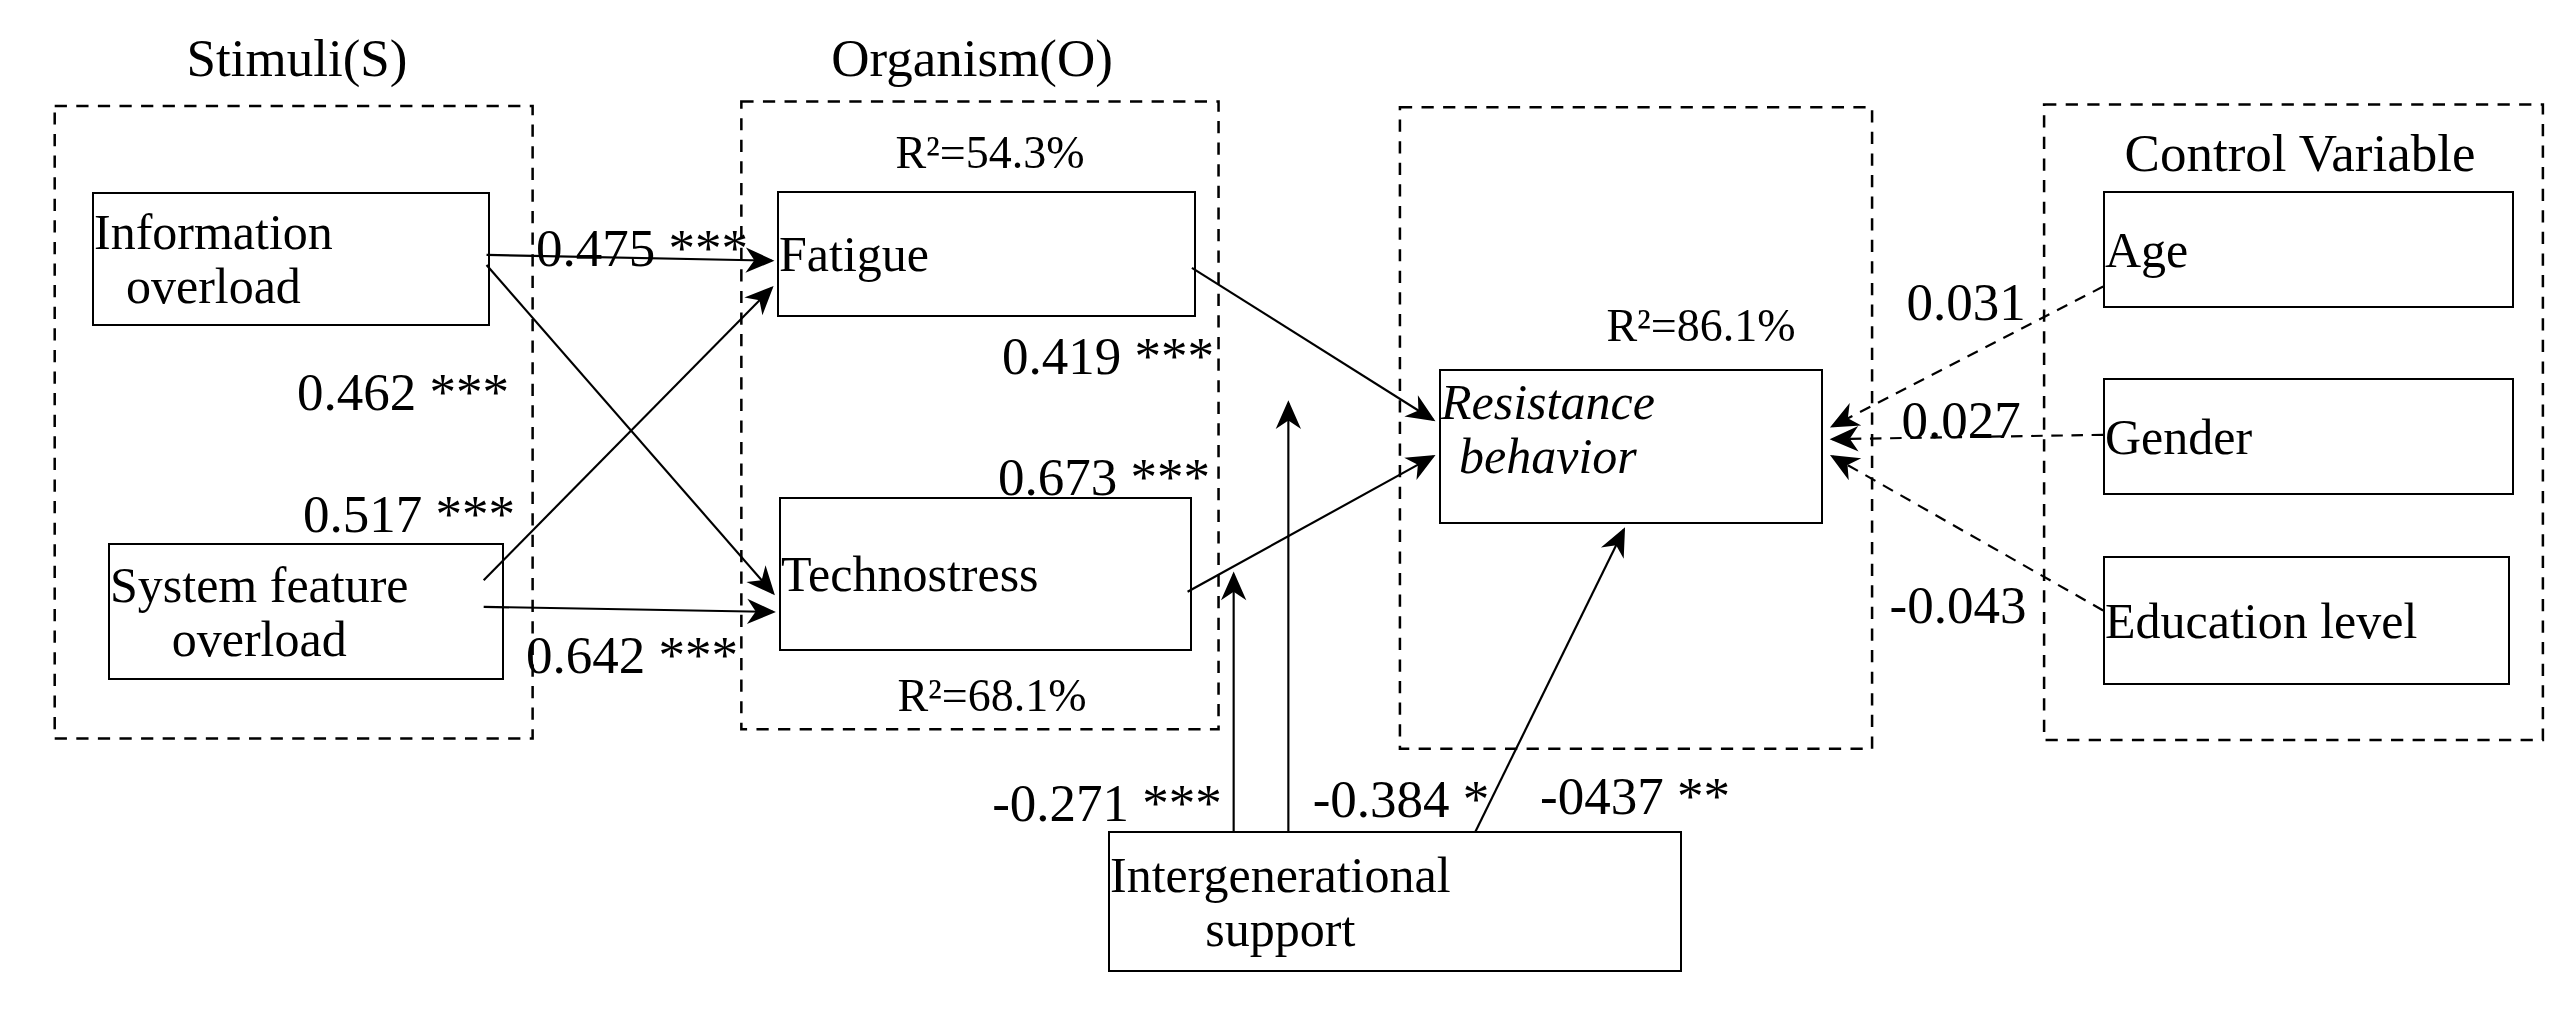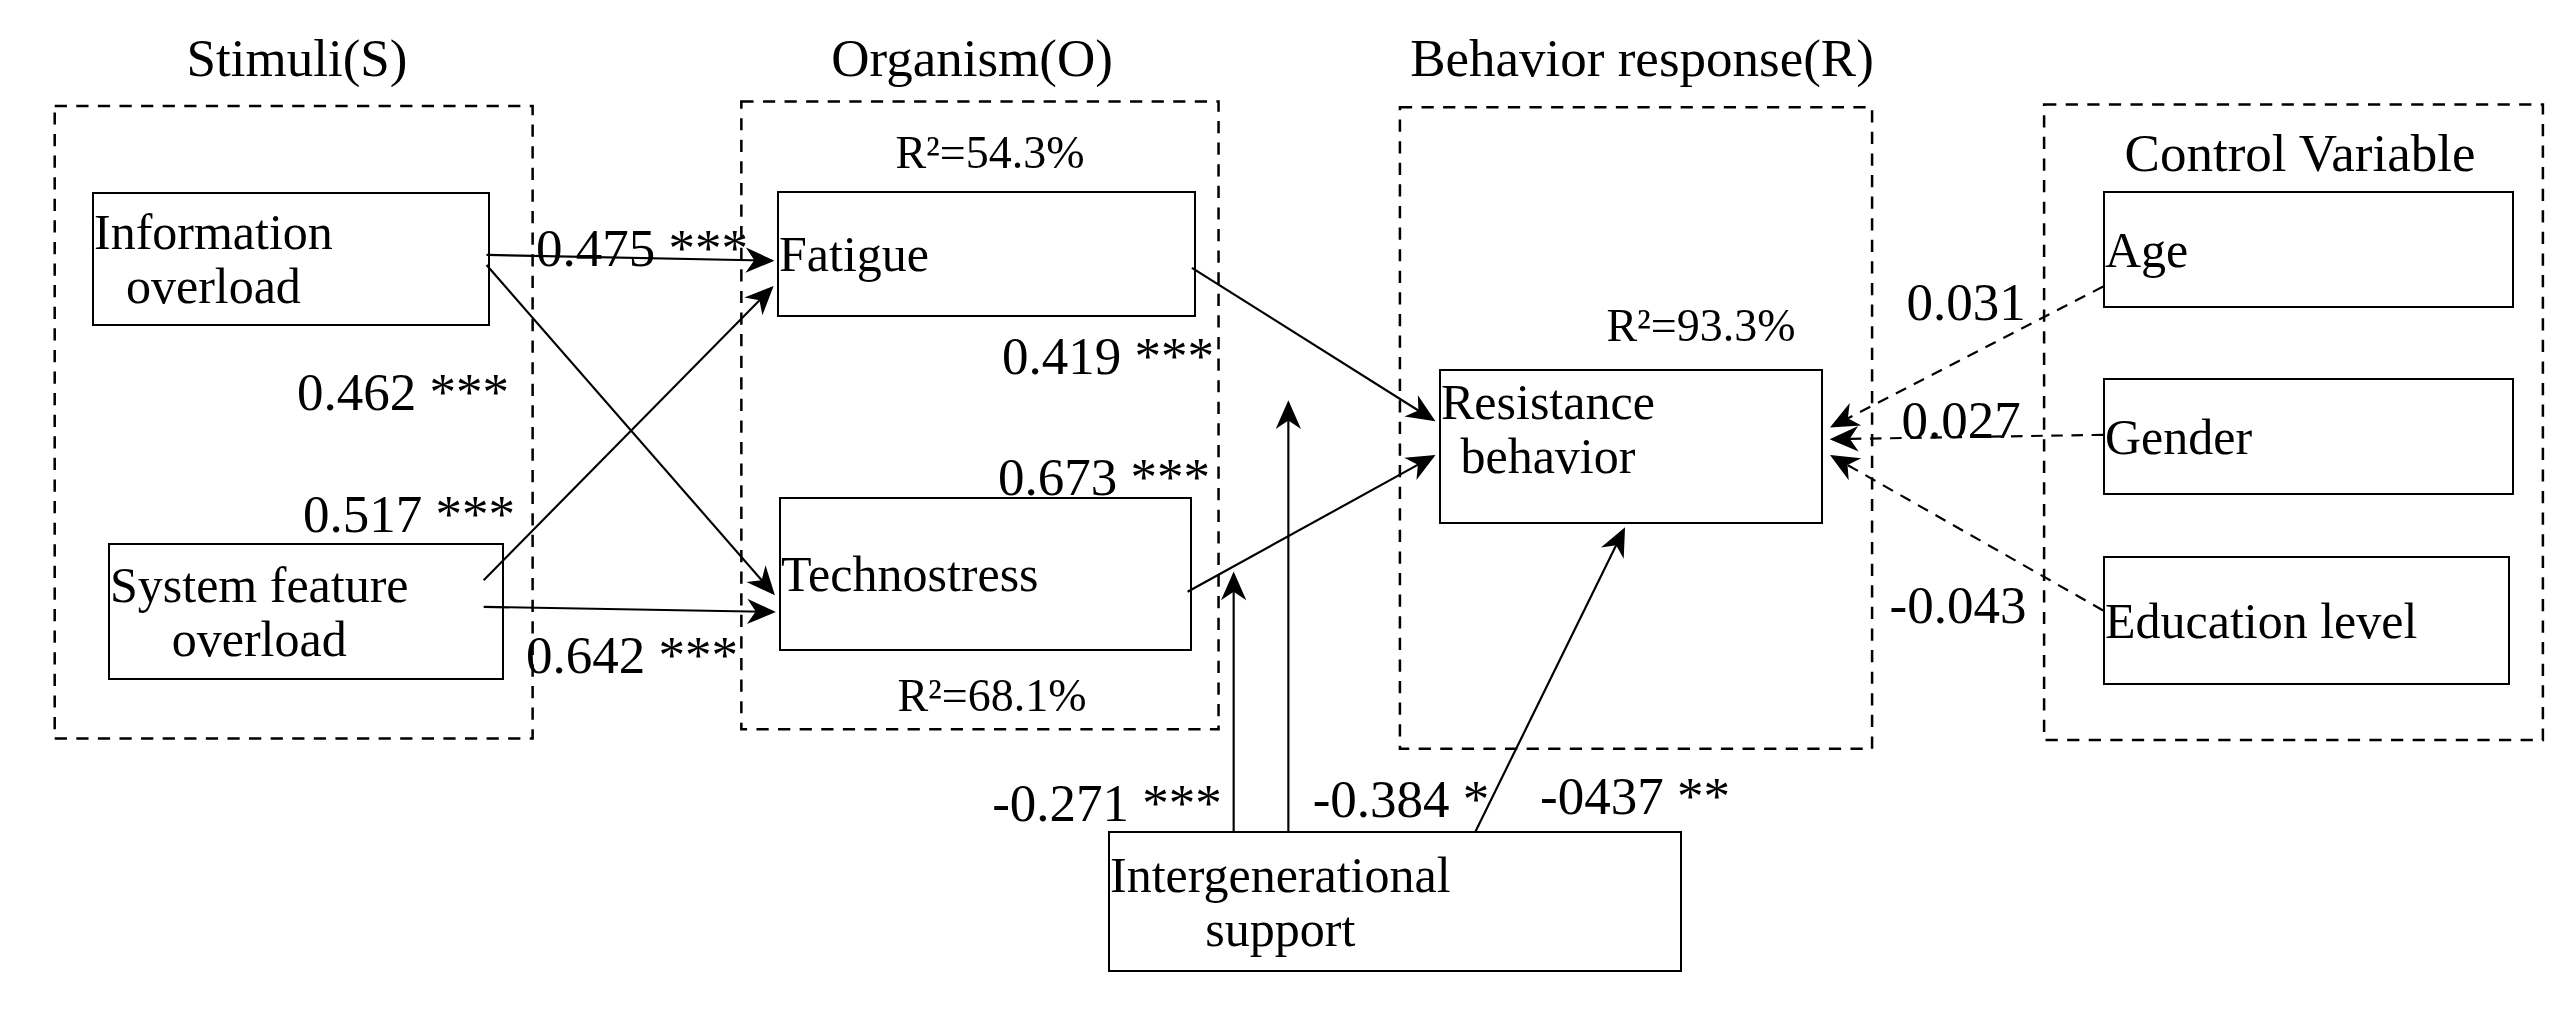--- a/index.html
+++ b/index.html
@@ -10,21 +10,21 @@
   .hdr{
     position:absolute;transform:translate(-50%,-50%);
     font-size:53px;white-space:nowrap;z-index:2;
   }
   .node{
     position:absolute;border:2.2px solid #000;background:#fff;
     display:flex;align-items:center;justify-content:flex-start;
     text-align:center;font-size:50px;line-height:1.08;z-index:2;
   }
   .node .lbl{white-space:pre-line;}
-  .node.align-up{padding-bottom:36px;box-sizing:border-box;}
+  .node.align-up{padding-bottom:36px;box-sizing:border-box;font-style:italic;}
   .coef{
     position:absolute;transform:translate(-50%,-50%);
     font-size:53px;white-space:nowrap;z-index:2;
   }
   .r2{
     position:absolute;transform:translate(-50%,-50%);
     font-size:46px;white-space:nowrap;z-index:2;
   }
   svg.overlay{
     position:absolute;left:0;top:0;z-index:3;pointer-events:none;
@@ -35,21 +35,20 @@
     fill:none;stroke:#000;stroke-width:3.5;stroke-dasharray:17 13;
   }
 </style>
 </head>
 <body>
 
 <div class="canvas">
 
   <div class="hdr" style="left:297px;top:58px">Stimuli(S)</div>
   <div class="hdr" style="left:972px;top:58px">Organism(O)</div>
-  <div class="hdr" style="left:1642px;top:58px">Behavior response(R)</div>
   <div class="hdr" style="left:2300px;top:153px">Control Variable</div>
 
   <div class="node" style="left:92px;top:192px;width:394px;height:130px">
     <div class="lbl">Information
 overload</div>
   </div>
   <div class="node" style="left:108px;top:543px;width:392px;height:133px">
     <div class="lbl">System feature
 overload</div>
   </div>
@@ -72,21 +71,21 @@
   </div>
   <div class="node" style="left:2103px;top:378px;width:407px;height:113px">
     <div class="lbl">Gender</div>
   </div>
   <div class="node" style="left:2103px;top:556px;width:403px;height:125px">
     <div class="lbl">Education level</div>
   </div>
 
   <div class="r2" style="left:990px;top:152px">R²=54.3%</div>
   <div class="r2" style="left:992px;top:695px">R²=68.1%</div>
-  <div class="r2" style="left:1701px;top:325px">R²=93.3%</div>
+  <div class="r2" style="left:1701px;top:325px">R²=86.1%</div>
 
   <div class="coef" style="left:642px;top:248px">0.475 ***</div>
   <div class="coef" style="left:403px;top:392px">0.462 ***</div>
   <div class="coef" style="left:409px;top:514px">0.517 ***</div>
   <div class="coef" style="left:632px;top:655px">0.642 ***</div>
   <div class="coef" style="left:1108px;top:356px">0.419 ***</div>
   <div class="coef" style="left:1104px;top:477px">0.673 ***</div>
   <div class="coef" style="left:1107px;top:803px">-0.271 ***</div>
   <div class="coef" style="left:1401px;top:799px">-0.384 *</div>
   <div class="coef" style="left:1635px;top:796px">-0437 **</div>

